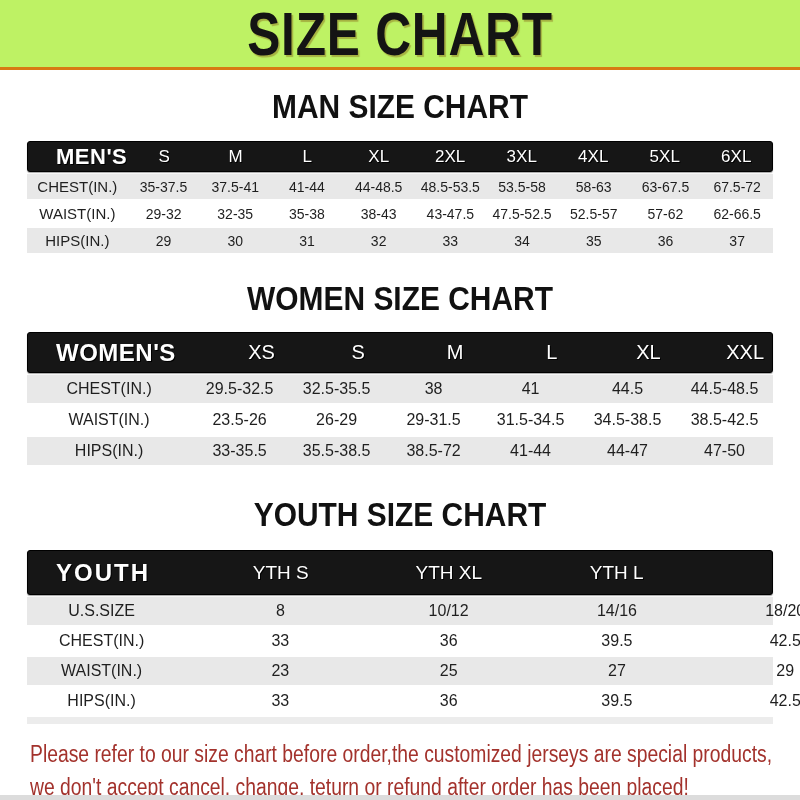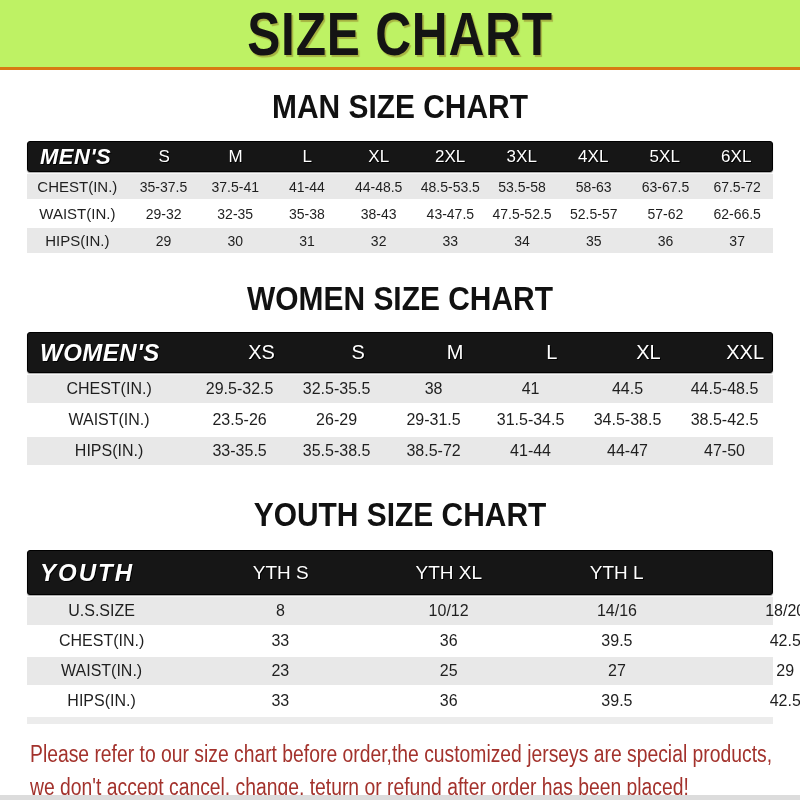--- a/index.html
+++ b/index.html
@@ -17,22 +17,22 @@
     transform: scaleX(0.88); white-space: nowrap; }
   .sec-man   h2 { margin: 17px 0 15px; }
   .sec-woman h2 { margin: 26px 0 14px; }
   .sec-youth h2 { margin: 30px 0 16px; }
 
   
   .tbl { width: 746px; margin: 0 27px; }
   .hrow { display: grid; align-items: center; background: #161616; color: #fff;
     border: 1px solid #000; border-radius: 3px; margin-bottom: 2px;
     box-shadow: 0 1px 1px rgba(0,0,0,0.35); }
-  .corner { font-weight: bold; padding-left: 12px; letter-spacing: 0.5px; white-space: nowrap;
-    text-shadow: 1px 1px 0 #000; font-style: italic; }
+  .corner { font-weight: bold; padding-left: 28px; letter-spacing: 0.5px; white-space: nowrap;
+    text-shadow: 1px 1px 0 #000; }
   .hcell { text-align: center; white-space: nowrap; text-shadow: 1px 1px 0 #000; }
   .drow { display: grid; align-items: center; color: #1f1f1f; }
   .drow.gray  { background: #e8e8e8; }
   .drow.white { background: #ffffff; }
   .rlabel, .dcell { text-align: center; white-space: nowrap; }
 
   
   .men .hrow, .men .drow { grid-template-columns: 13.5% repeat(9, 1fr); }
   .men .hrow { height: 31px; font-size: 17px; }
   .men .corner { font-size: 22px; }

